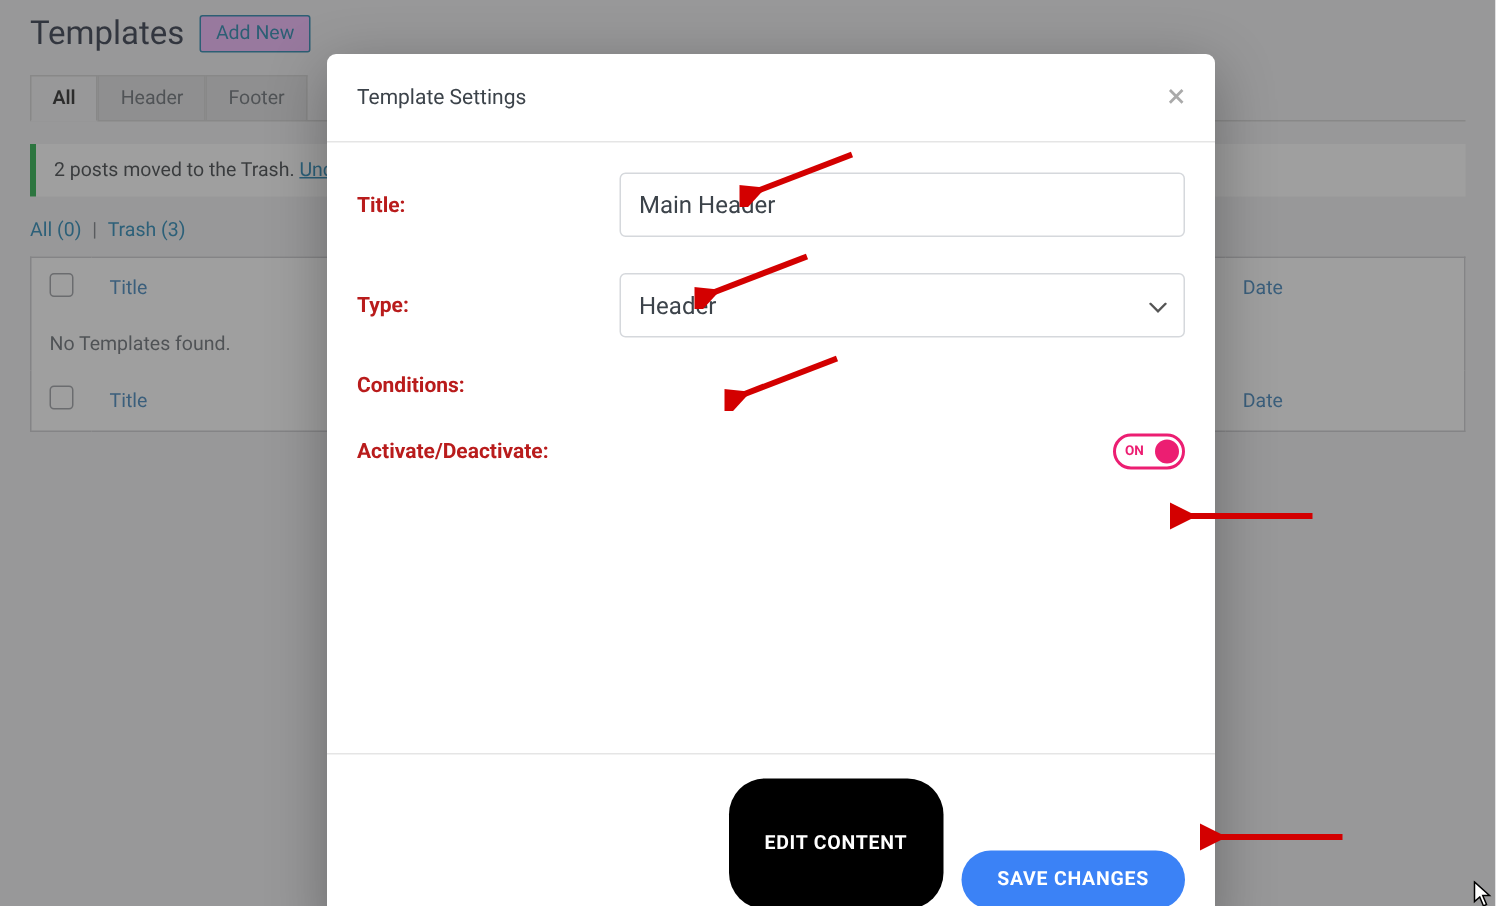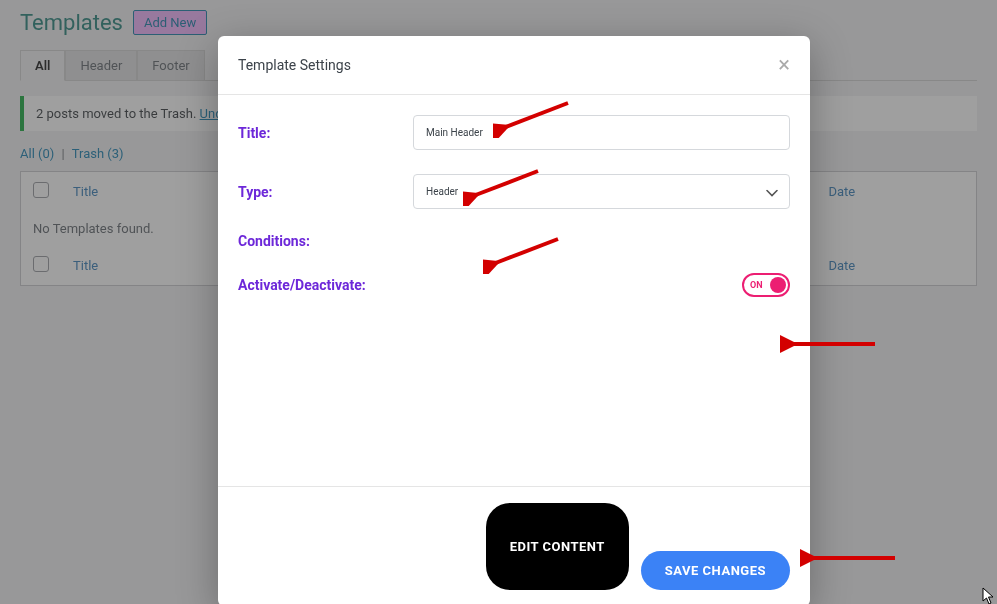--- a/index.html
+++ b/index.html
@@ -1,20 +1,20 @@
 <!DOCTYPE html>
 <html><head>
   <meta charset="utf-8">
   <style>
     * { margin: 0; padding: 0; box-sizing: border-box; font-family: -apple-system, BlinkMacSystemFont, "Segoe UI", Roboto, sans-serif; }
     body { background: #f0f0f1; width: 997px; height: 604px; position: relative; overflow: hidden; }
     
     .page-wrap { padding: 0 20px; }
     .page-header { display: flex; align-items: center; padding: 10px 0 15px; }
-    .page-title { font-size: 22px; font-weight: 400; color: #0f766e; margin-right: 10px; }
+    .page-title { font-size: 22px; font-weight: 400; color: #0f172a; margin-right: 10px; }
     .add-new-btn { border: 1px solid #0071a1; background: #f0abfc; color: #0071a1; padding: 4px 10px; font-size: 13px; border-radius: 2px; cursor: pointer; }
     
     .tabs { display: flex; border-bottom: 1px solid #ccc; }
     .tab { padding: 7px 14px; font-size: 13px; color: #50575e; border: 1px solid #ccc; border-bottom: none; background: #dcdcde; margin-right: 0; cursor: pointer; }
     .tab.active { background: #f0f0f1; font-weight: 600; color: #000; border-bottom: 1px solid #f0f0f1; margin-bottom: -1px; }
     
     .notice { margin-top: 15px; padding: 10px 12px; border-left: 4px solid #00a32a; background: #fff; font-size: 13px; color: #1d2327; }
     .notice a { color: #0073aa; text-decoration: underline; }
     
     .subsub { margin: 15px 0 10px; font-size: 13px; color: #646970; }
@@ -32,23 +32,23 @@
     
     .overlay { position: absolute; inset: 0; background: rgba(80,80,80,0.55); }
     
     .modal { position: absolute; left: 218px; top: 36px; width: 592px; background: #fff; border-radius: 6px; box-shadow: 0 10px 40px rgba(0,0,0,0.3); }
     .modal-header { padding: 18px 20px; border-bottom: 1px solid #e5e5e5; display: flex; justify-content: space-between; align-items: center; }
     .modal-title { font-size: 14px; color: #3c434a; font-weight: 400; }
     .modal-close { color: #aaa; font-size: 22px; line-height: 1; cursor: pointer; background:none; border:none; }
     
     .modal-body { padding: 20px; }
     .form-row { display: flex; align-items: center; margin-bottom: 24px; }
-    .form-label { width: 175px; font-size: 14px; font-weight: 700; color: #6d28d9; }
+    .form-label { width: 175px; font-size: 14px; font-weight: 700; color: #b91c1c; }
     .form-input { flex: 1; }
-    .text-input { width: 100%; padding: 11px 12px; border: 1px solid #d5d8dc; border-radius: 4px; font-size: 10px; color: #3c434a; }
+    .text-input { width: 100%; padding: 11px 12px; border: 1px solid #d5d8dc; border-radius: 4px; font-size: 16px; color: #3c434a; }
     .select-wrap { position: relative; }
     .select-wrap .text-input { cursor: pointer; appearance: none; background: #fff; }
     .select-chevron { position: absolute; right: 12px; top: 50%; transform: translateY(-50%); pointer-events: none; }
     
     .toggle-row { display: flex; align-items: center; justify-content: space-between; }
     .toggle-row .form-label { width: auto; }
     .toggle { width: 48px; height: 24px; border: 2px solid #ec1e72; border-radius: 24px; display: flex; align-items: center; justify-content: flex-end; padding: 0 2px; position: relative; cursor: pointer; background: #fff; }
     .toggle-knob { width: 16px; height: 16px; border-radius: 50%; background: #ec1e72; }
     .toggle-label { font-size: 9px; font-weight: 700; color: #ec1e72; position: absolute; left: 6px; }
     

